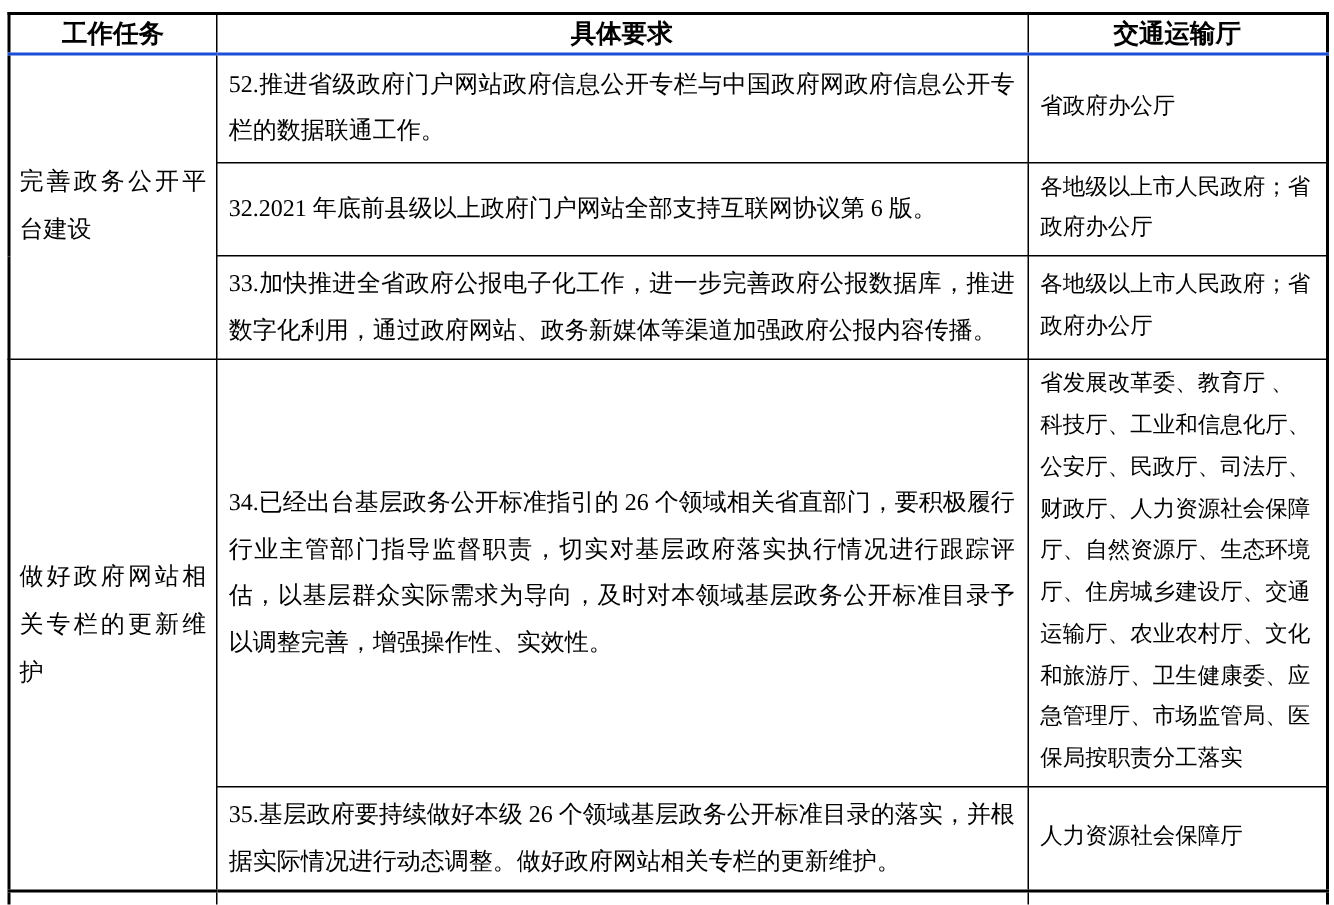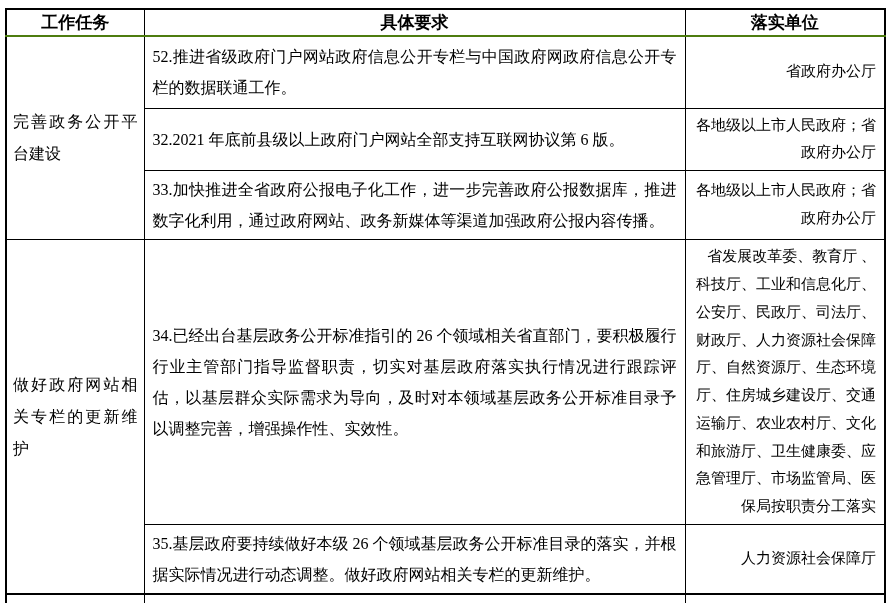--- a/index.html
+++ b/index.html
@@ -28,41 +28,41 @@
     overflow: hidden;
     box-sizing: border-box;
   }
   .doc-table th {
     font-family: "Liberation Sans", "DejaVu Sans", sans-serif;
     font-weight: bold;
     font-size: 17px;
     text-align: center;
     height: 25px;
     padding: 1px 20px;
-    border-bottom: 2px solid #4d7c0f;
+    border-bottom: 2px solid #1d4ed8;
   }
   td.task-cell {
     font-size: 16px;
     line-height: 2.0;
     padding: 14px 6px;
     text-align: justify;
     text-align-last: left;
   }
   td.req-cell {
     font-size: 16px;
     line-height: 1.95;
     padding: 3px 8px;
     text-align: justify;
     text-align-last: left;
   }
   td.unit-cell {
     font-size: 15px;
     line-height: 1.85;
     padding: 3px 8px;
-    text-align: right;
+    text-align: left;
   }
   tr.h-r31 { height: 72px; }
   tr.h-r32 { height: 47px; }
   tr.h-r33 { height: 53px; border-radius: 26px; }
   tr.h-r34 { height: 283px; }
   tr.h-r35 { height: 53px; margin-top: 30px; }
   tr.h-r36 { height: 59px; }
   tr.group-sep td { border-top: 2px solid #000; }
 </style>
 </head>
@@ -71,21 +71,21 @@
 <table class="doc-table">
   <colgroup>
     <col style="width:138px">
     <col style="width:541px">
     <col style="width:200px">
   </colgroup>
   <thead>
     <tr>
       <th>工作任务</th>
       <th>具体要求</th>
-      <th>落实单位</th>
+      <th>交通运输厅</th>
     </tr>
   </thead>
   <tbody>
     <tr class="h-r31">
       <td class="task-cell" rowspan="3">完善政务公开平台建设</td>
       <td class="req-cell">52.推进省级政府门户网站政府信息公开专栏与中国政府网政府信息公开专栏的数据联通工作。</td>
       <td class="unit-cell">省政府办公厅</td>
     </tr>
     <tr class="h-r32">
       <td class="req-cell">32.2021 年底前县级以上政府门户网站全部支持互联网协议第 6 版。</td>

